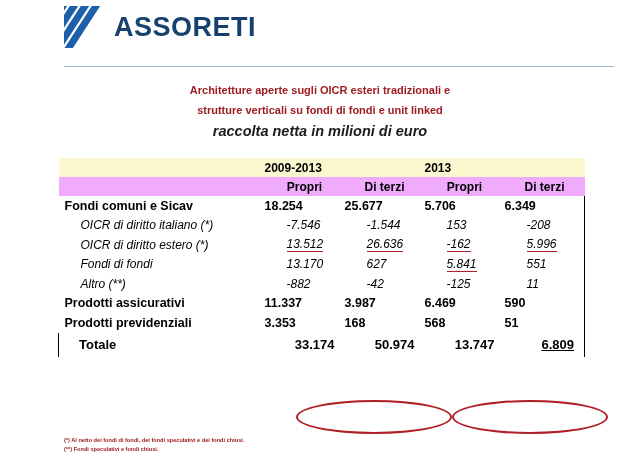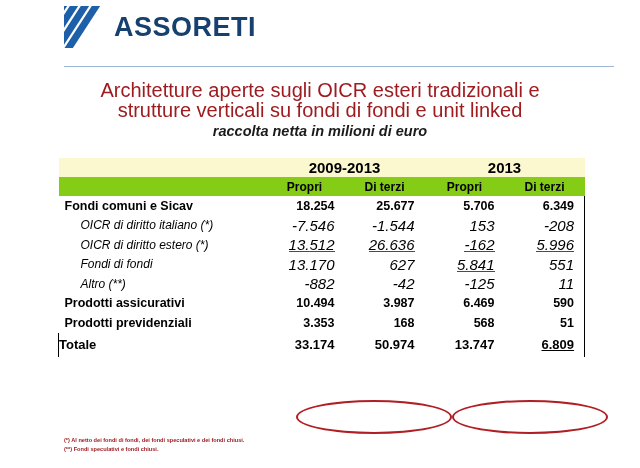--- a/index.html
+++ b/index.html
@@ -72,22 +72,22 @@
   
   .title-block {
     position: absolute;
     left: 0;
     top: 80px;
     width: 640px;
     text-align: center;
   }
   .title-main {
     color: #9e1c20;
-    font-size: 20px;
-    font-weight: normal;
+    font-size: 11px;
+    font-weight: bold;
     line-height: 20px;
     font-family: "Liberation Sans", sans-serif;
   }
   .title-sub {
     color: #1b1b1b;
     font-size: 14.5px;
     font-weight: bold;
     font-style: italic;
     margin-top: 3px;
     font-family: "Liberation Sans", sans-serif;
@@ -112,71 +112,71 @@
   table.data col.c3 { width: 80px; }
   table.data col.c4 { width: 80px; }
   table.data th, table.data td {
     padding: 0;
     border: none;
   }
   .hdr-top th {
     background: #fbf8d0;
     border: 1px solid #000;
     height: 19px;
-    font-size: 15px;
-    font-weight: bold;
-    text-align: center;
+    font-size: 12px;
+    font-weight: bold;
+    text-align: left;
   }
   .hdr-top th.blank {
     background: #fbf8d0;
   }
   .hdr-sub th {
-    background: #84cc16;
+    background: #f0abfc;
     border: 1px solid #000;
     height: 19px;
     font-size: 12px;
     font-weight: bold;
     text-align: center;
   }
   .body-row td {
     height: 19.5px;
     vertical-align: middle;
     border-left: 1px solid #000;
     border-right: 1px solid #000;
   }
   .body-row td.lbl {
     text-align: left;
     padding-left: 6px;
     border-right: none;
     margin-left: 40px;
   }
   .body-row td.num {
-    text-align: right;
+    text-align: left;
     padding-right: 10px;
     border-left: none;
     border-right: none;
   }
   .body-row td.num.last {
     border-right: 1px solid #000;
   }
   .bold { font-weight: bold; font-size: 12.5px; }
   .ital { font-style: italic; font-size: 12px; padding-left: 22px !important; }
   .num.bold { font-weight: bold; font-size: 12.5px; }
-  .num.ital { font-size: 15px; }
+  .num.ital { font-size: 12px; }
   .row-sep td {
     border-top: 1px solid #000;
   }
   .total-row td {
     height: 24px;
     border-top: 1px solid #000;
     border-bottom: 1px solid #000;
     font-weight: bold;
     font-size: 13px;
   }
-  .total-row td.lbl { padding-left: 0; text-align: left; border-left: 1px solid #000; border-right: none;}
+  .total-row td.lbl { padding-left: 20px; text-align: left; border-left: 1px solid #000; border-right: none;}
   .total-row td.num { text-align: right; padding-right: 10px; border-left: none; border-right: none;}
   .total-row td.num.last { border-right: 1px solid #000; text-decoration: underline; }
   
   .uline {
     border-bottom: 1.6px solid #b01f24;
     padding-bottom: 0px;
     display: inline-block;
     line-height: 13px;
   }
   
@@ -286,21 +286,21 @@
           <td class="lbl ital">Altro (**)</td>
           <td class="num ital">-882</td>
           <td class="num ital">-42</td>
           <td class="num ital">-125</td>
           <td class="num ital last">11</td>
         </tr>
 
 
         <tr class="body-row">
           <td class="lbl bold">Prodotti assicurativi</td>
-          <td class="num bold">10.494</td>
+          <td class="num bold">11.337</td>
           <td class="num bold">3.987</td>
           <td class="num bold">6.469</td>
           <td class="num bold last">590</td>
         </tr>
 
 
         <tr class="body-row">
           <td class="lbl bold">Prodotti previdenziali</td>
           <td class="num bold">3.353</td>
           <td class="num bold">168</td>

